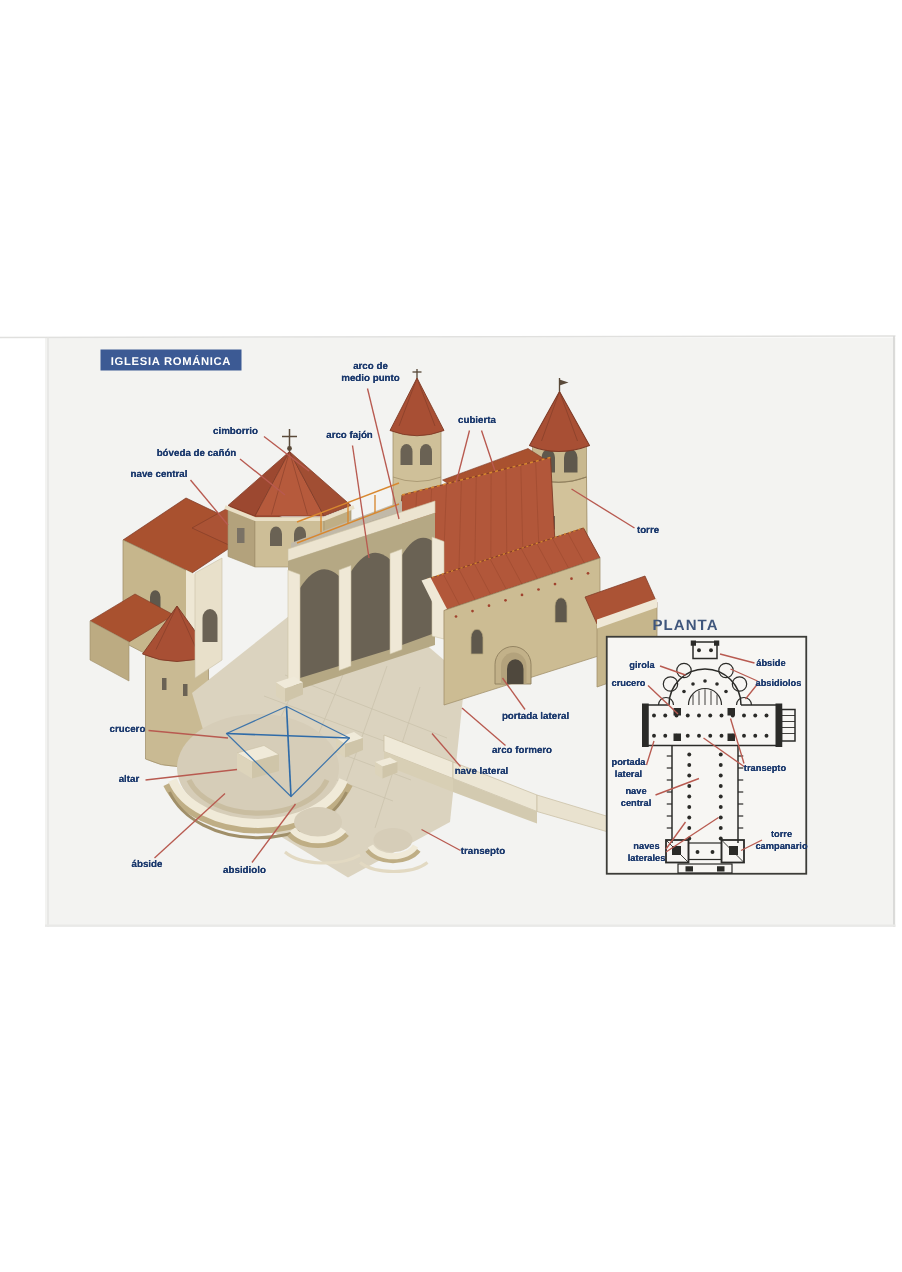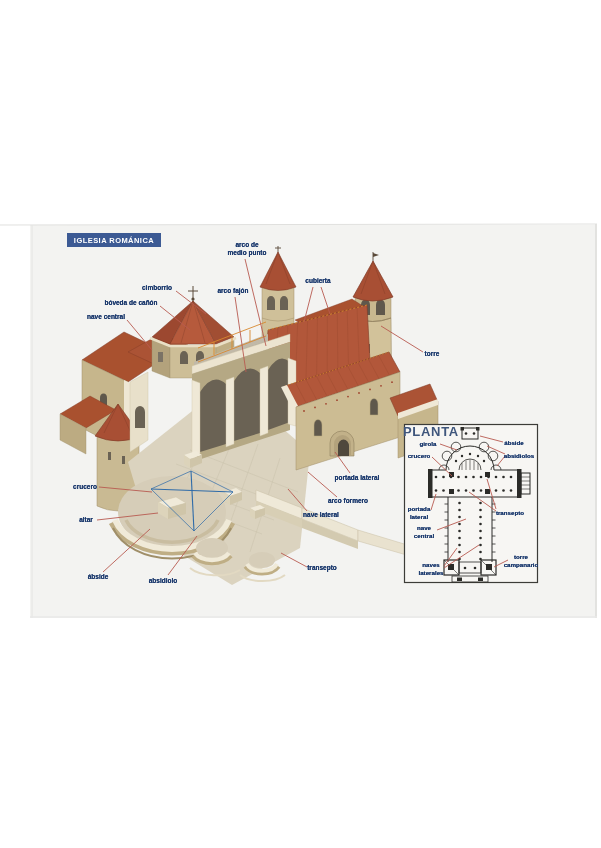--- a/index.html
+++ b/index.html
@@ -2,22 +2,22 @@
 <html style="--label-color: #1c3a6e;"><head>
 <meta charset="utf-8">
 <style>
   html,body{margin:0;padding:0;background:#ffffff;}
   .page{position:relative;width:601px;height:660px;background:#ffffff;overflow:hidden;
         font-family:"Liberation Sans",sans-serif;}
   .page svg.scene{position:absolute;left:0;top:0;}
   .banner{position:absolute;left:67px;top:233px;width:94px;height:14px;
           display:flex;align-items:center;justify-content:center;
           font-size:7.5px;font-weight:bold;color:#ffffff;letter-spacing:.45px;}
-  .planta-title{position:absolute;left:403px;top:424px;font-size:13px;font-weight:bold;
-          color:#3f567c;letter-spacing:.7px;}
+  .planta-title{position:absolute;left:403px;top:412px;font-size:10px;font-weight:bold;
+          color:#3f567c;letter-spacing:.7px;padding-left:32px;}
   .diagram-label{position:absolute;font-size:6.5px;font-weight:bold;
           color:var(--label-color,#1c3a6e);white-space:pre-line;text-align:center;
           line-height:1.25;text-shadow:0 0 .4px var(--label-color,#1c3a6e);}
   .plan-label{font-size:6.2px;}
 </style>
 </head>
 <body>
 
 <div class="page">
 

